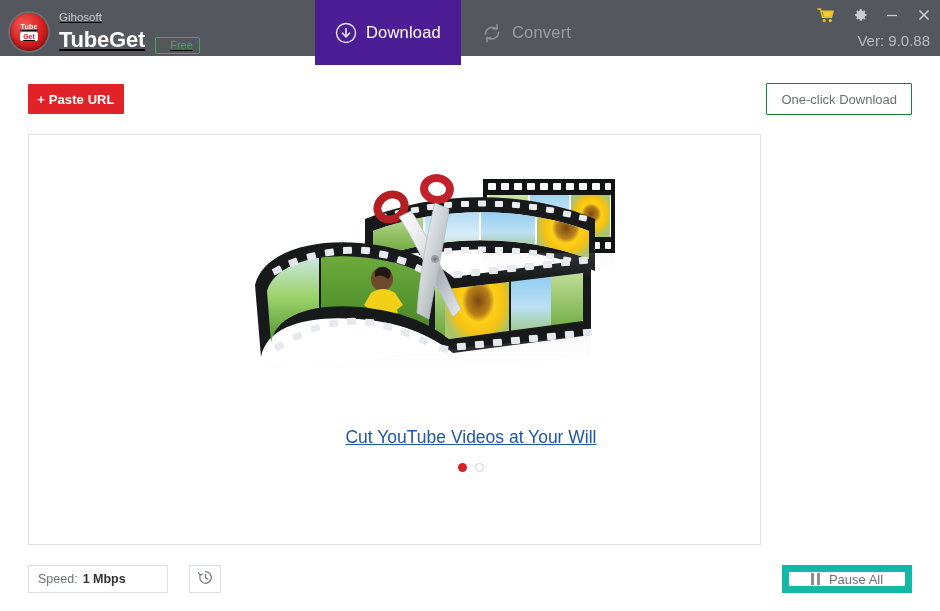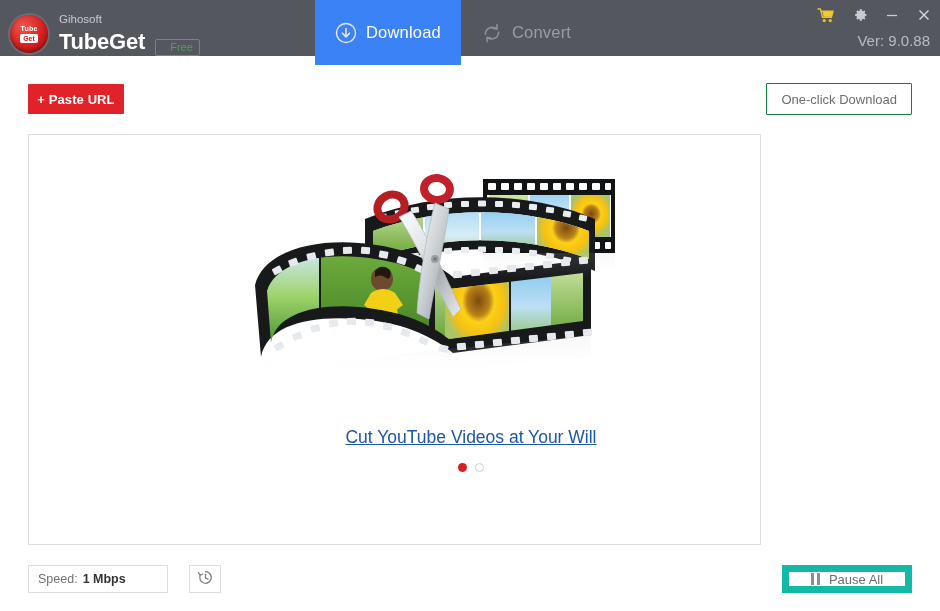--- a/index.html
+++ b/index.html
@@ -8,21 +8,21 @@
     font-family: "Liberation Sans", sans-serif;
     background: #ffffff;
     overflow: hidden;
   }
   #app { position: relative; width: 940px; height: 611px; background:#fff; }
 
   
   .titlebar {
     position: absolute; left:0; top:0; width:940px; height:56px;
     background:#54585e;
-    display:flex; align-items:flex-end;
+    display:flex; align-items:center;text-decoration:underline;
   }
   .brand { display:flex; align-items:center; padding-left:10px; padding-top:8px; }
   .logo {
     width:38px; height:38px; border-radius:50%;
     background: radial-gradient(circle at 35% 30%, #f0554b 0%, #d61f1f 55%, #a81010 100%);
     box-shadow: 0 0 0 2px rgba(255,255,255,0.13), inset 0 -2px 4px rgba(0,0,0,0.35);
     position:relative;
     display:flex; flex-direction:column; align-items:center; justify-content:center;
     margin-right:11px;
   }
@@ -43,21 +43,21 @@
     font-size:11px; color:#3faa4e; border:1px solid #3faa4e;
     border-radius:2px; padding:1px 6px 2px 14px; line-height:12px;
   }
 
   
   .tabs { position:absolute; left:315px; top:0; height:65px; display:flex; }
   .tab {
     height:65px; display:flex; align-items:center; padding:0 20px;
     cursor:pointer; user-select:none;
   }
-  .tab.active { background:#3b82f6; }
+  .tab.active { background:#4c1d95; }
   .tab .tab-icon { width:22px; height:22px; margin-right:9px; flex:0 0 auto; }
   .tab .tab-label { font-size:16.5px; letter-spacing:0.2px; }
   .tab.active .tab-label { color:#ffffff; }
   .tab.inactive .tab-label { color:#9a9da1; }
 
   
   .wincontrols { position:absolute; right:0; top:0; height:34px; display:flex; }
   .winbtn {
     width:32px; height:34px; display:flex; align-items:center; justify-content:center;
     cursor:pointer;

